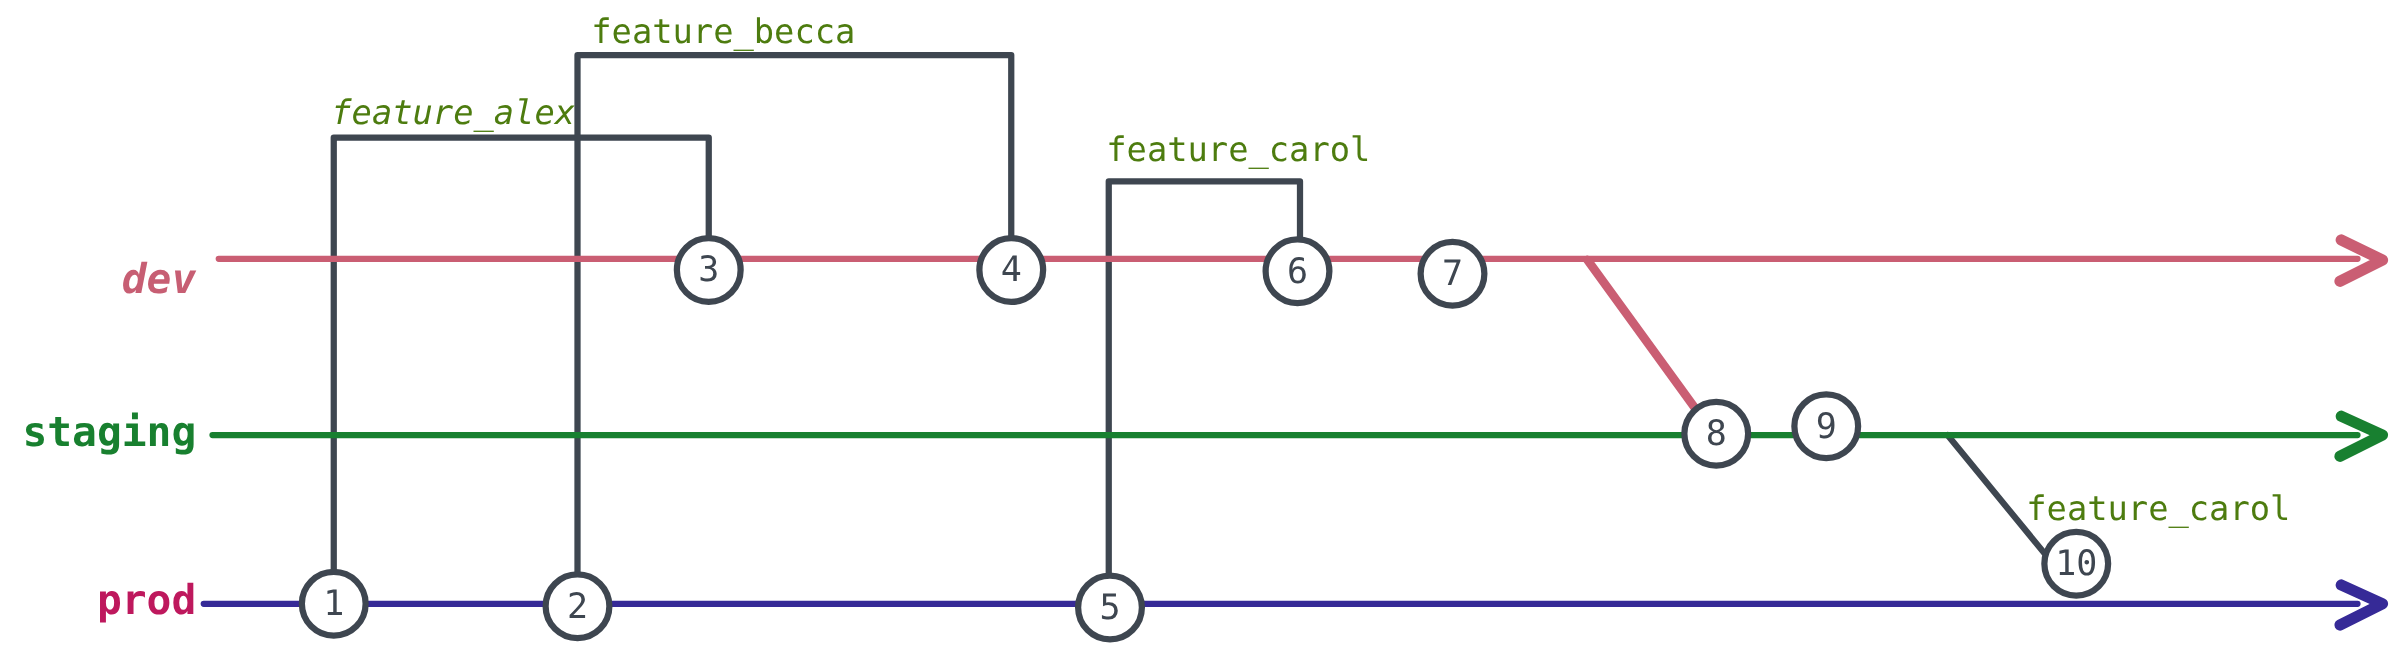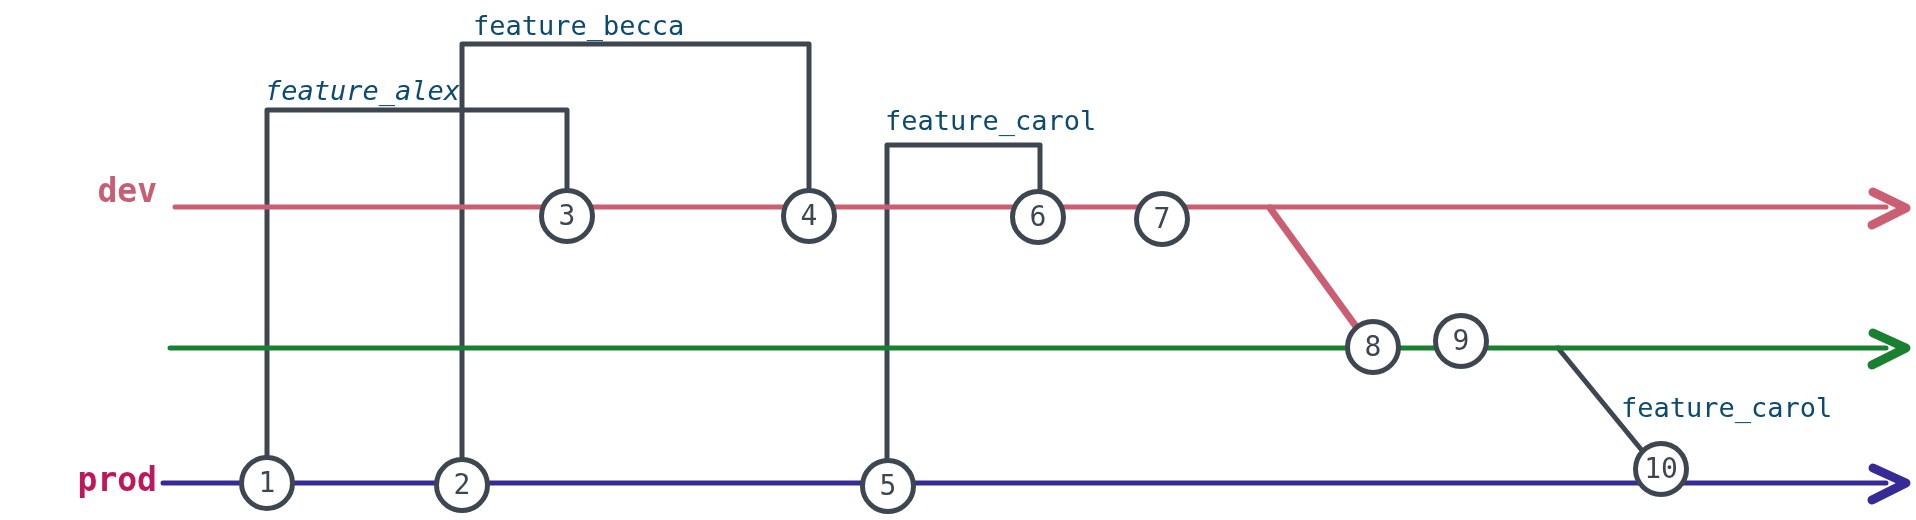--- a/index.html
+++ b/index.html
@@ -10,27 +10,27 @@
     overflow: hidden;
   }
   .canvas { position: relative; width: 1916px; height: 520px; background: #ffffff; }
   .canvas svg { position: absolute; left: 0; top: 0; }
 
   .branch-label {
     position: absolute; left: 0; width: 157px;
     text-align: right; font-weight: bold;
     font-size: 33px; line-height: 33px; white-space: nowrap;
   }
-  .branch-label.dev     { top: 174px; color: #c75e73; }
+  .branch-label.dev     { top: 206px; color: #c75e73; font-style: italic; }
   .branch-label.staging { top: 329px; color: #18802f; }
   .branch-label.prod    { top: 463px; color: #be185d; }
 
   .feature-label {
     position: absolute; font-size: 27px; line-height: 27px;
-    color: #0c4a6e; white-space: nowrap; letter-spacing: 0px;
+    color: #4d7c0f; white-space: nowrap; letter-spacing: 0px;
   }
   .feature-label.alex   { left: 265px;  top: 77px; font-style: italic;  }
   .feature-label.becca  { left: 473px;  top: 12px;  }
   .feature-label.carol1 { left: 885px;  top: 107px; }
   .feature-label.carol2 { left: 1621px; top: 394px; }
 
   .commit {
     position: absolute; width: 56px; height: 56px;
     border: 5px solid #3e4650; border-radius: 50%;
     background: #ffffff; color: #3e4650;
@@ -39,21 +39,21 @@
   }
   .c1  { left: 239px;  top: 455px; }
   .c2  { left: 434px;  top: 457px; }
   .c3  { left: 539px;  top: 188px; }
   .c4  { left: 781px;  top: 188px; }
   .c5  { left: 860px;  top: 458px; }
   .c6  { left: 1010px; top: 189px; }
   .c7  { left: 1134px; top: 191px; }
   .c8  { left: 1345px; top: 319px; }
   .c9  { left: 1433px; top: 313px; }
-  .c10 { left: 1633px; top: 441px; }
+  .c10 { left: 1633px; top: 423px; }
 
   .feat   { stroke: #3e4650; stroke-width: 5; fill: none; stroke-linejoin: round; stroke-linecap: round; }
   .devln  { stroke: #ca5e73; stroke-width: 5; fill: none; stroke-linecap: round; }
   .stgln  { stroke: #188030; stroke-width: 5; fill: none; stroke-linecap: round; }
   .prodln { stroke: #362a97; stroke-width: 5; fill: none; stroke-linecap: round; }
   .merge  { stroke: #ca5e73; stroke-width: 7; fill: none; stroke-linecap: round; }
   .head   { stroke-width: 9; fill: none; stroke-linecap: round; stroke-linejoin: round; }
   .head.devln  { stroke: #ca5e73; }
   .head.stgln  { stroke: #188030; }
   .head.prodln { stroke: #362a97; }
@@ -76,20 +76,21 @@
     <path class="stgln" d="M 170 348 L 1886 348"></path>
     <path class="head stgln" d="M 1873 333 L 1906 348 L 1872 365"></path>
 
     <path class="prodln" d="M 163 483 L 1886 483"></path>
     <path class="head prodln" d="M 1873 468 L 1906 483 L 1872 500"></path>
 
     <path class="merge" d="M 1270 208 L 1368 343"></path>
   </svg>
 
   <div class="branch-label dev">dev</div>
+  <div class="branch-label staging">staging</div>
   <div class="branch-label prod">prod</div>
 
   <div class="feature-label alex">feature_alex</div>
   <div class="feature-label becca">feature_becca</div>
   <div class="feature-label carol1">feature_carol</div>
   <div class="feature-label carol2">feature_carol</div>
 
   <div class="commit c1">1</div>
   <div class="commit c2">2</div>
   <div class="commit c3">3</div>

